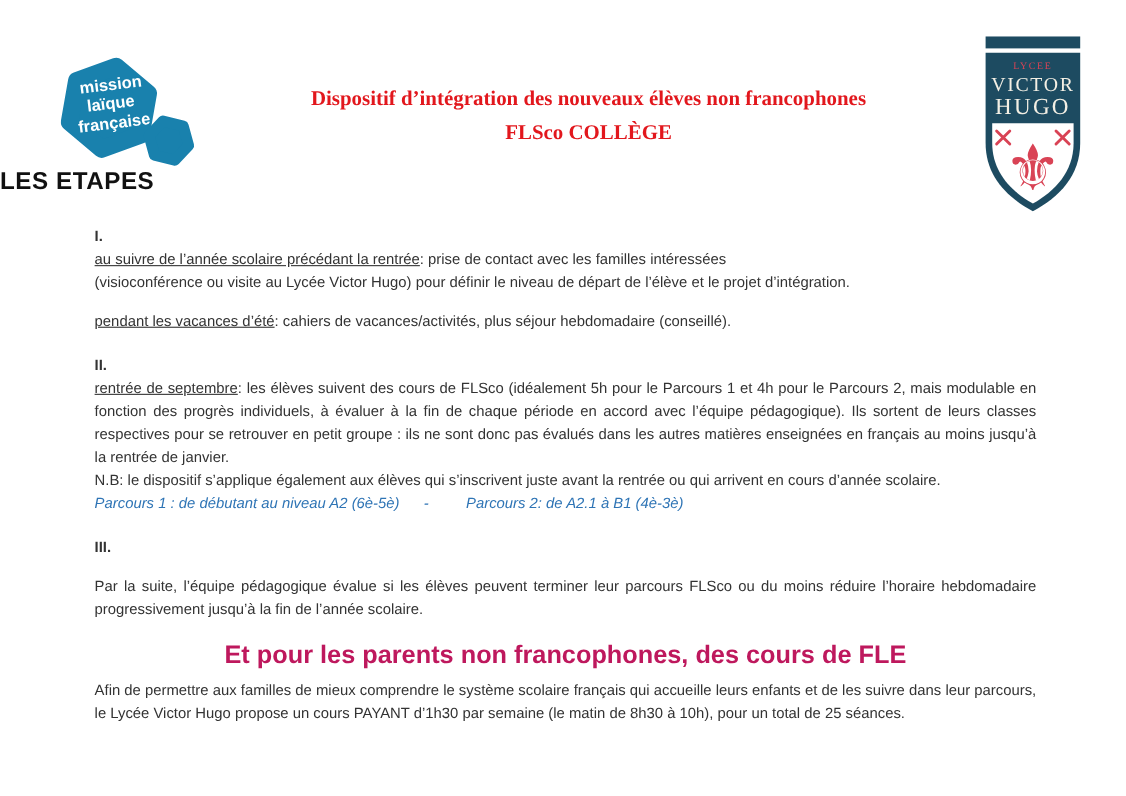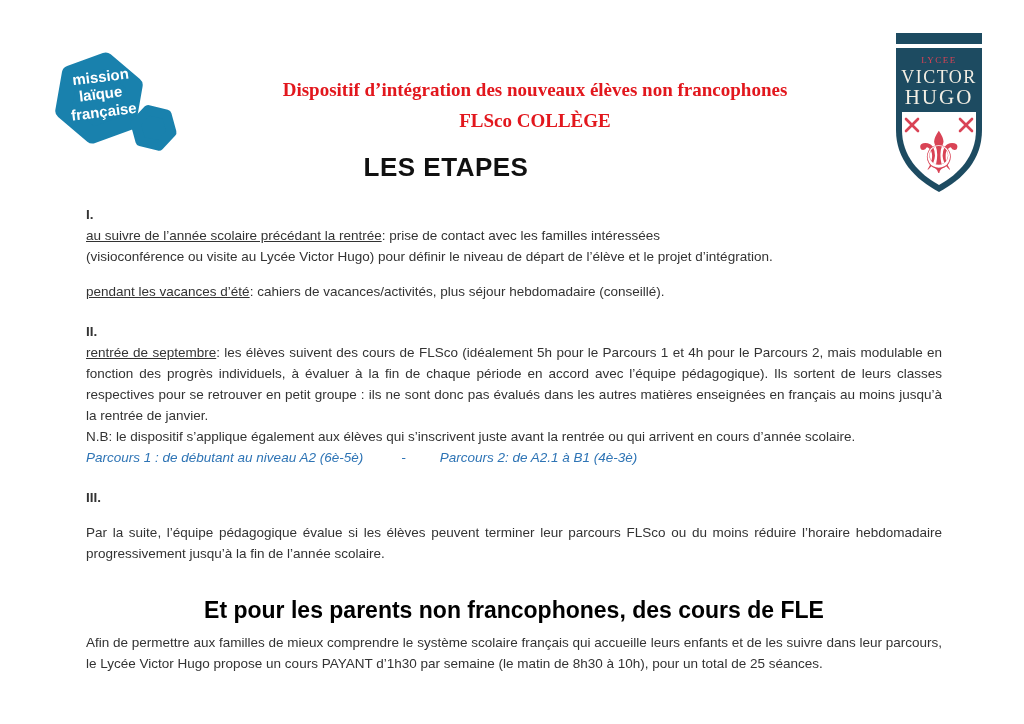--- a/index.html
+++ b/index.html
@@ -32,44 +32,44 @@
   .crest .lily { font-family: "DejaVu Sans", sans-serif; font-size: 58px; fill: #d94355; }
 
   
   .subtitle {
     position: absolute; left: 190px; top: 74px; width: 690px;
     text-align: center; color: #e2171d; font-weight: 700;
     font-size: 19px; line-height: 31px; font-family: Liberation Serif, serif;
   }
   .main-title {
     position: absolute; left: 0; top: 152px; width: 892px;
-    text-align: center; color: #111111; font-weight: 700;
-    font-size: 26px; letter-spacing: 0.5px;
+    color: #111111; font-weight: 700;
+    font-size: 22px; letter-spacing: 0.5px;
   }
 
   
   .body-text {
     position: absolute; left: 86px; top: 204px; width: 856px;
     font-size: 13.5px; line-height: 21px; color: #333333;
   }
   .body-text p { margin: 0; }
   .step-label { font-weight: 700; margin: 0; }
   .u { text-decoration: underline; }
   .just { text-align: justify; }
   .mt-sm { margin-top: 10px !important; }
   .mt-md { margin-top: 14px !important; }
   .mt-lg { margin-top: 19px !important; }
   .parcours {
     color: #2e74b5; font-style: italic;
   }
-  .parcours .gap1 { margin-right: 38px; }
+  .parcours .gap1 { margin-right: 22px; }
   .parcours .gap2 { margin-right: 34px; }
   .fle-heading {
-    margin-top: 30px;
-    text-align: center; color: #000000; font-weight: 700; font-size: 23px;
+    margin-top: 15px;
+    text-align: center; color: #be185d; font-weight: 700; font-size: 23px;
     line-height: 32px;
   }
   .fle-body { margin-top: 6px !important; }
 </style>
 </head>
 <body>
 
 <div class="page">
 
   <svg class="mlf-logo" viewBox="0 0 150 135" aria-hidden="true">

